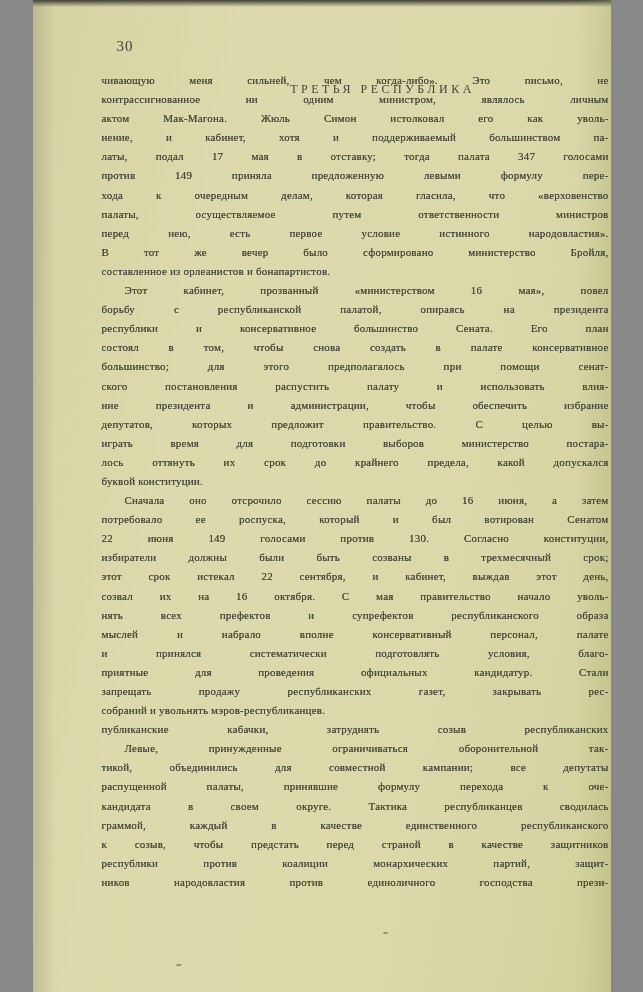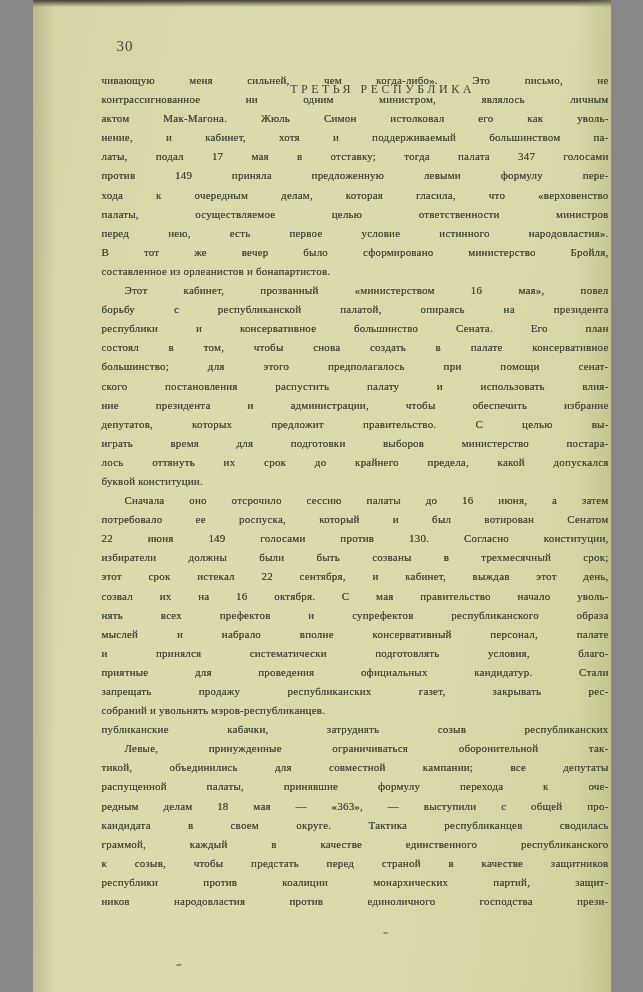--- a/index.html
+++ b/index.html
@@ -81,21 +81,21 @@
 
   <div class="text-block">
       <div class="para">
         <div class="line">чивающую меня сильней, чем когда-либо». Это письмо, не</div>
         <div class="line">контрассигнованное ни одним министром, являлось личным</div>
         <div class="line">актом Мак-Магона. Жюль Симон истолковал его как уволь-</div>
         <div class="line">нение, и кабинет, хотя и поддерживаемый большинством па-</div>
         <div class="line">латы, подал 17 мая в отставку; тогда палата 347 голосами</div>
         <div class="line">против 149 приняла предложенную левыми формулу пере-</div>
         <div class="line">хода к очередным делам, которая гласила, что «верховенство</div>
-        <div class="line">палаты, осуществляемое целью ответственности министров</div>
+        <div class="line">палаты, осуществляемое путем ответственности министров</div>
         <div class="line">перед нею, есть первое условие истинного народовластия».</div>
         <div class="line">В тот же вечер было сформировано министерство Бройля,</div>
         <div class="line endline">составленное из орлеанистов и бонапартистов.</div>
       </div>
       <div class="para indent">
         <div class="line">Этот кабинет, прозванный «министерством 16 мая», повел</div>
         <div class="line">борьбу с республиканской палатой, опираясь на президента</div>
         <div class="line">республики и консервативное большинство Сената. Его план</div>
         <div class="line">состоял в том, чтобы снова создать в палате консервативное</div>
         <div class="line">большинство; для этого предполагалось при помощи сенат-</div>
@@ -118,21 +118,20 @@
         <div class="line">и принялся систематически подготовлять условия, благо-</div>
         <div class="line">приятные для проведения официальных кандидатур. Стали</div>
         <div class="line">запрещать продажу республиканских газет, закрывать рес-</div>
         <div class="line endline">собраний и увольнять мэров-республиканцев.</div>
         <div class="line">публиканские кабачки, затруднять созыв республиканских</div>
       </div>
       <div class="para indent">
         <div class="line">Левые, принужденные ограничиваться оборонительной так-</div>
         <div class="line">тикой, объединились для совместной кампании; все депутаты</div>
         <div class="line">распущенной палаты, принявшие формулу перехода к оче-</div>
-        <div class="line">редным делам 18 мая — «363», — выступили с общей про-</div>
         <div class="line">кандидата в своем округе. Тактика республиканцев сводилась</div>
         <div class="line">граммой, каждый в качестве единственного республиканского</div>
         <div class="line">к созыв, чтобы предстать перед страной в качестве защитников</div>
         <div class="line">республики против коалиции монархических партий, защит-</div>
         <div class="line">ников народовластия против единоличного господства прези-</div>
       </div>
     </div>
 
   <div class="speck speck-1"></div>
   <div class="speck speck-2"></div>

